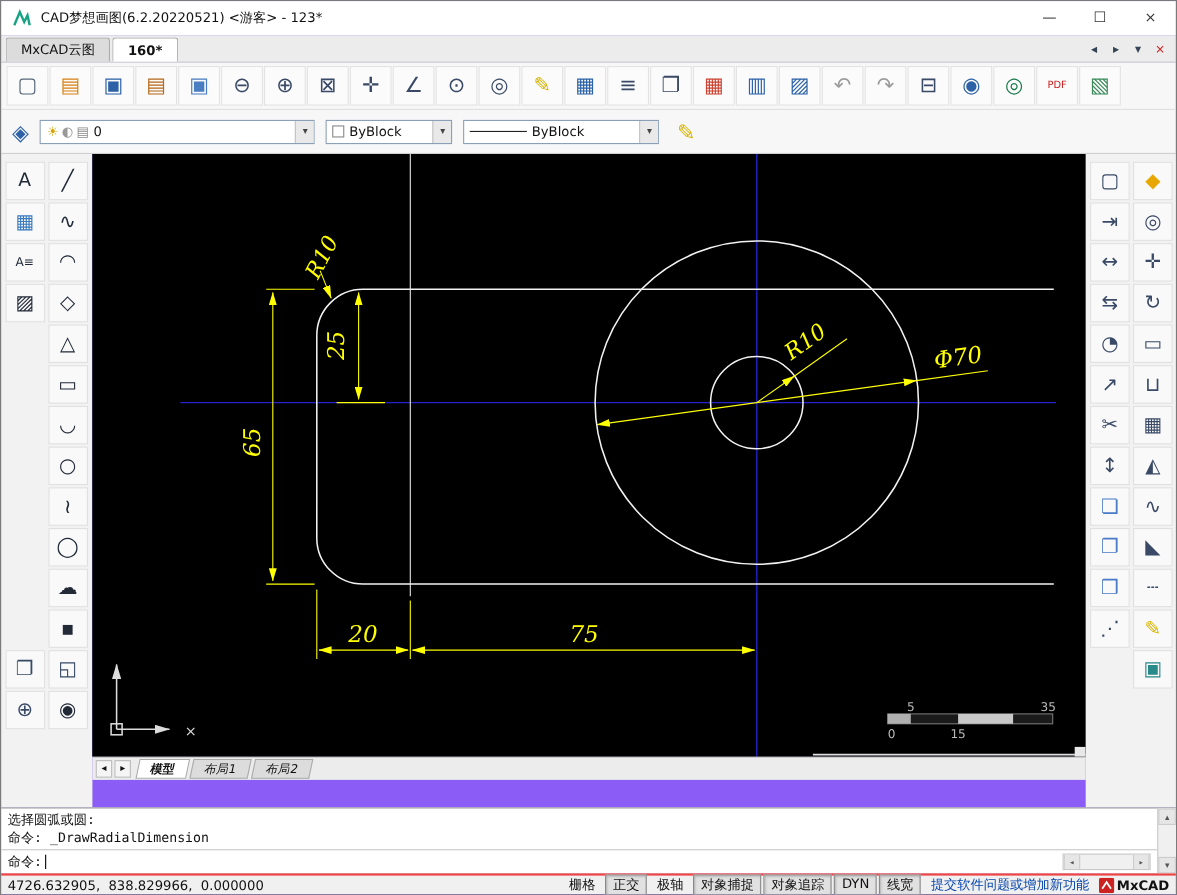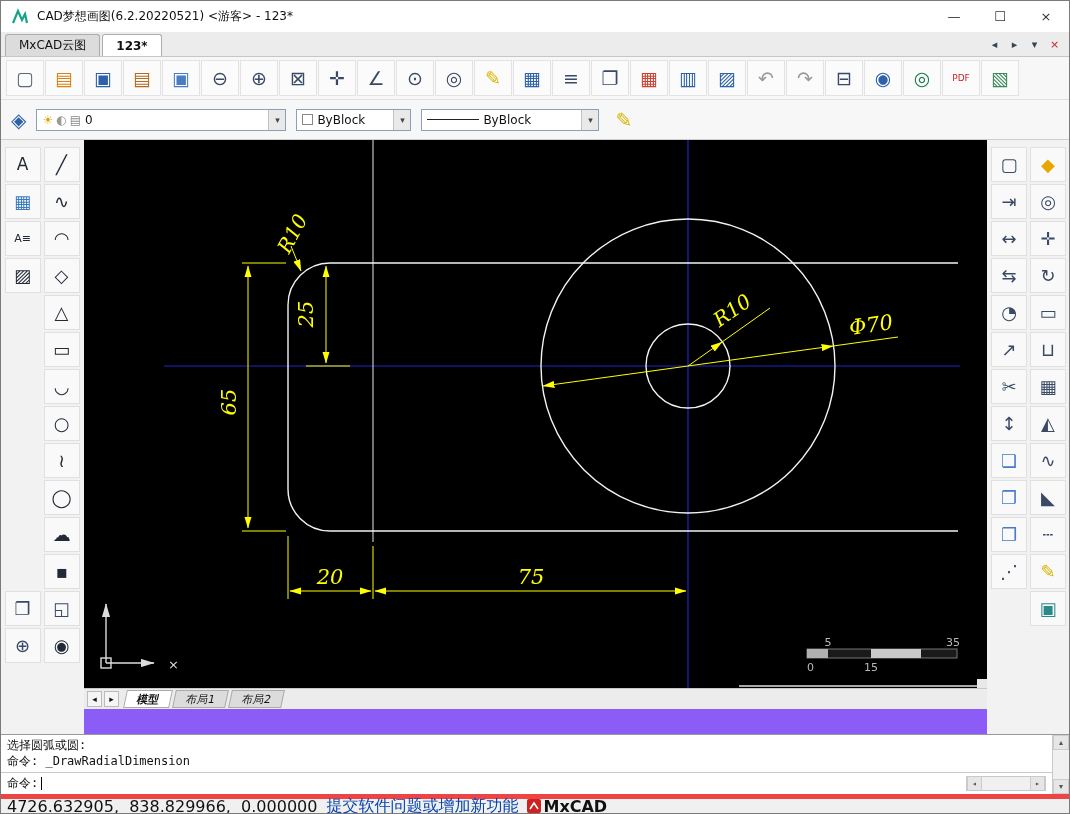--- a/index.html
+++ b/index.html
@@ -73,21 +73,21 @@
   .cmd-input-row { height:21px; display:flex; align-items:center; padding:0 6px; }
   .caret { display:inline-block; width:1px; height:13px; background:#000; margin-left:3px; }
   .hscroll { margin-left:auto; width:80px; height:15px; display:flex; border:1px solid #c9c9c9; background:#f0f0f0; }
   .hs-btn { width:15px; display:flex; align-items:center; justify-content:center; font-size:8px; color:#555; background:#e6e6e6; border-right:1px solid #ccc; border-left:1px solid #ccc; }
   .hs-track { flex:1; }
   .vscroll { width:17px; background:#f0f0f0; border-left:1px solid #c9c9c9; display:flex; flex-direction:column; flex:none; }
   .vs-btn { height:15px; display:flex; align-items:center; justify-content:center; font-size:8px; color:#555; background:#e6e6e6; border:1px solid #ccc; }
   .vs-track { flex:1; }
 
   
-  .statusbar { height:19px; background:#f0f0f0; border-top:5px solid #ef4444; display:flex; align-items:center; padding:0 6px; font-size:16px; flex:none; }
+  .statusbar { height:19px; background:#f0f0f0; border-top:2px solid #ef4444; display:flex; align-items:center; padding:0 6px; font-size:12px; flex:none; }
   .coords { white-space:pre; }
   .toggles { display:flex; margin-left:auto; gap:2px; }
   .toggle { padding:0 6px; border:1px solid transparent; white-space:nowrap; }
   .toggle.active { border:1px solid #8a8a8a; background:#e1e1e1; box-shadow:inset 1px 1px 2px #b5b5b5; }
   .feedback { color:#0645ad; margin:0 9px; white-space:nowrap;text-align:right; }
   .brand { display:flex; align-items:center; gap:2px; font-weight:bold; white-space:nowrap; }
   .brand-icon { width:14px; height:14px; }
 </style>
 </head>
 <body>
@@ -104,21 +104,21 @@
       <span class="win-btn">☐</span>
       <span class="win-btn">×</span>
     </div>
   </div>
 
 
   <div class="tabbar">
     <div class="dtabs">
 
     <span class="dtab">MxCAD云图</span>
-        <span class="dtab active">123*</span>
+        <span class="dtab active">160*</span>
       </div>
     <div class="tab-controls">
 
     <span class="tab-ctrl" style="color: rgb(51, 68, 85);">◂</span>
         <span class="tab-ctrl" style="color: rgb(51, 68, 85);">▸</span>
         <span class="tab-ctrl" style="color: rgb(51, 68, 85);">▾</span>
         <span class="tab-ctrl" style="color: rgb(204, 34, 34);">×</span>
       </div>
   </div>
 
@@ -599,20 +599,30 @@
     </div>
     <div class="vscroll">
       <span class="vs-btn">▴</span>
       <span class="vs-track"></span>
       <span class="vs-btn">▾</span>
     </div>
   </div>
 
   <div class="statusbar">
     <span class="coords">4726.632905,  838.829966,  0.000000</span>
+    <div class="toggles">
+
+    <span class="toggle">栅格</span>
+        <span class="toggle active">正交</span>
+        <span class="toggle">极轴</span>
+        <span class="toggle active">对象捕捉</span>
+        <span class="toggle active">对象追踪</span>
+        <span class="toggle active">DYN</span>
+        <span class="toggle active">线宽</span>
+      </div>
     <span class="feedback">提交软件问题或增加新功能</span>
     <span class="brand">
       <svg class="brand-icon" viewBox="0 0 14 14">
         <rect width="14" height="14" rx="2" fill="#cc2222"></rect>
         <path d="M3,10 L7,4 L11,10" stroke="#ffffff" fill="none" stroke-width="1.6"></path>
       </svg>
       <span>MxCAD</span>
     </span>
   </div>
 

